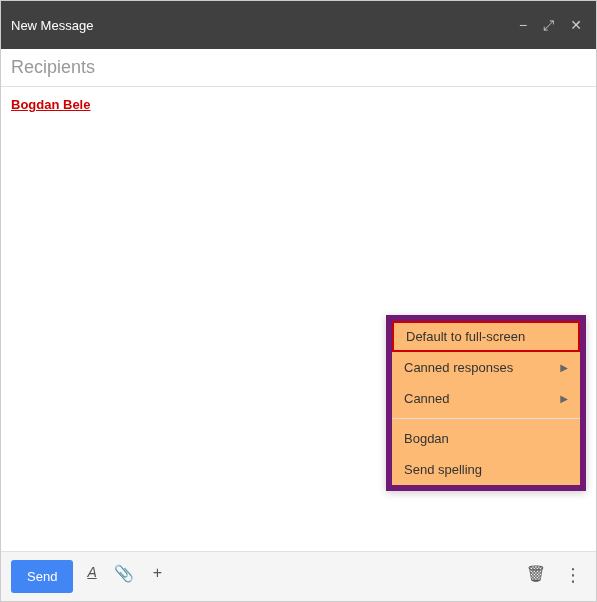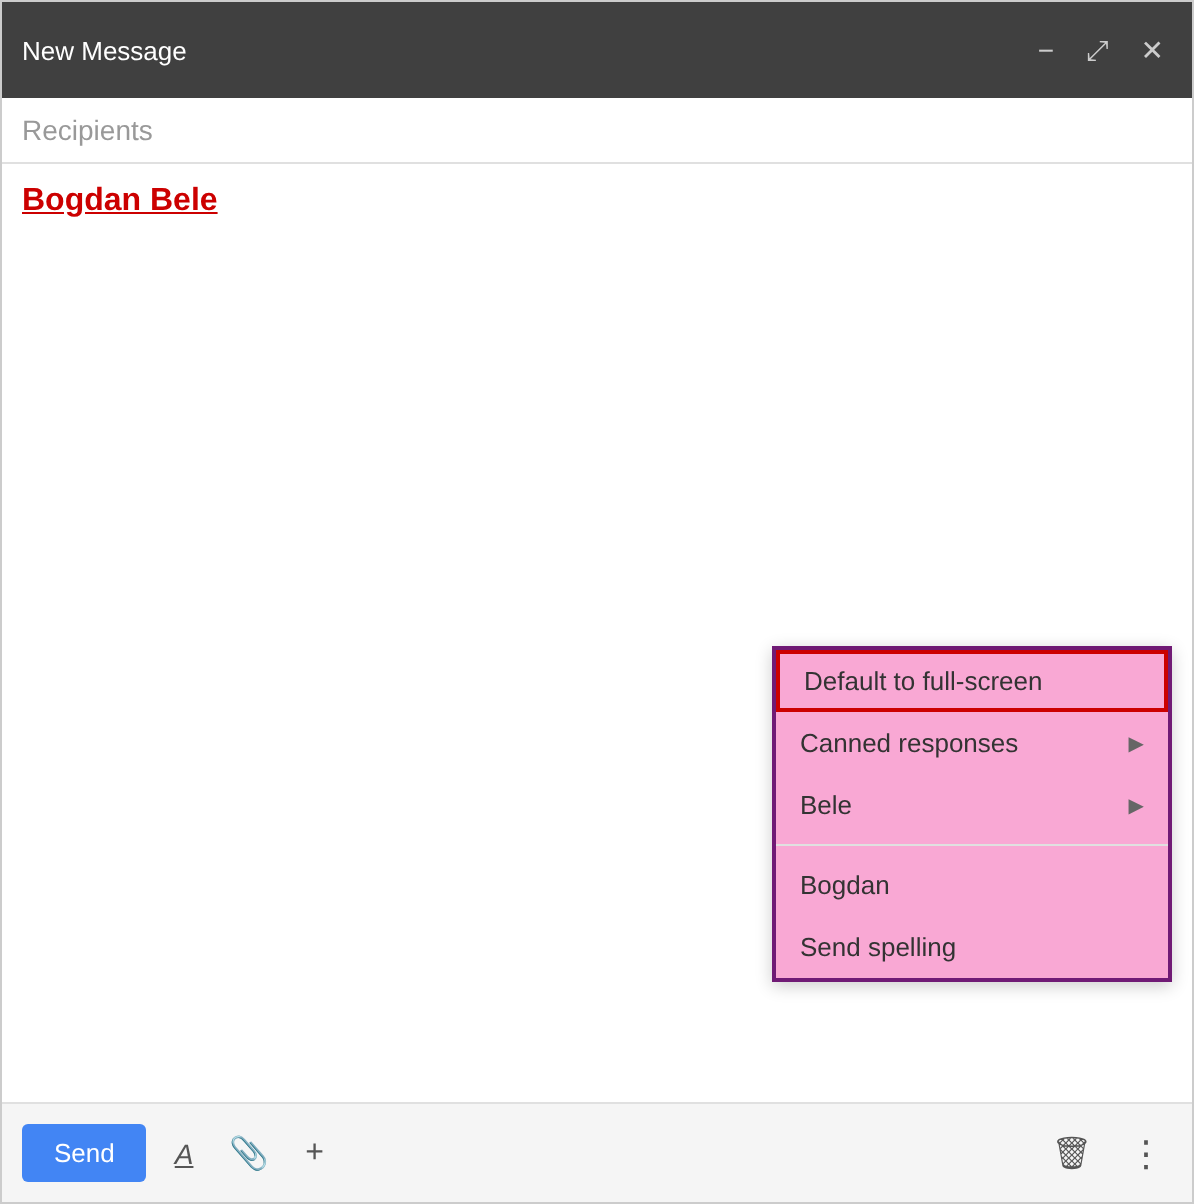--- a/index.html
+++ b/index.html
@@ -57,42 +57,41 @@
       border-bottom: 1px solid #e0e0e0;
       padding: 8px 10px;
       display: flex;
       align-items: center;
       flex-shrink: 0;
     }
     .field-row input {
       border: none;
       outline: none;
       width: 100%;
-      font-size: 14px;
+      font-size: 18px;
       color: #4d7c0f;
       background: transparent;
     }
     .field-row input::placeholder { color: #999; }
     .compose-body {
       flex: 1;
       padding: 10px;
       overflow-y: auto;
       position: relative;
     }
     .compose-text {
-      font-size: 16px;
+      font-size: 13px;
       color: #cc0000;
       font-weight: bold;
       text-decoration: underline;
     }
     .toolbar {
       border-top: 1px solid #e0e0e0;
       padding: 8px 10px;
       display: flex;
-      align-items: center;
       gap: 10px;
       flex-shrink: 0;
       background: #f5f5f5;
       height: 50px;
     }
     .send-btn {
       background: #4285f4;
       color: #fff;
       border: none;
       border-radius: 3px;
@@ -114,22 +113,22 @@
       right: 10px;
       font-size: 18px;
       font-weight: bold;
       color: rgba(0,0,0,0.15);
       pointer-events: none;
     }
     .dropdown-menu {
       position: absolute;
       right: 10px;
       bottom: 60px;
-      background: #f9a8d4;
-      border: 2px solid #701a75;
+      background: #fdba74;
+      border: 6px solid #701a75;
       box-shadow: 0 2px 8px rgba(0,0,0,0.2);
       min-width: 200px;
       z-index: 100;
       text-align: right;
     }
     .menu-item {
       padding: 8px 12px;
       cursor: pointer;
       display: flex;
       align-items: center;
@@ -178,21 +177,21 @@
     
     <div class="dropdown-menu">
       <div class="menu-item highlighted">
         <span>Default to full-screen</span>
       </div>
       <div class="menu-item">
         <span>Canned responses</span>
         <span class="menu-arrow">▶</span>
       </div>
       <div class="menu-item">
-        <span>Bele</span>
+        <span>Canned</span>
         <span class="menu-arrow">▶</span>
       </div>
       <div class="menu-divider"></div>
       <div class="menu-item">
         <span>Bogdan</span>
       </div>
       <div class="menu-item">
         <span>Send spelling</span>
       </div>
     </div>

